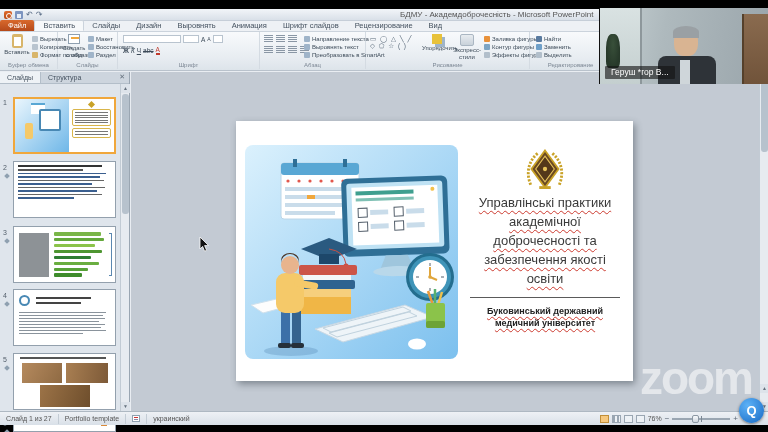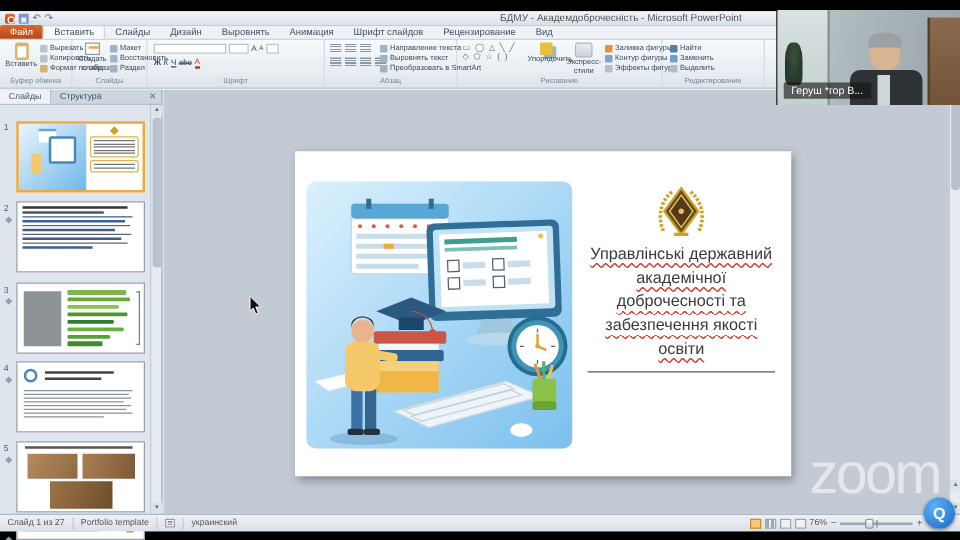--- a/index.html
+++ b/index.html
@@ -125,35 +125,35 @@
   .st-right { margin-left:auto; display:flex; align-items:center; gap:3px; padding-right:30px; }
   .view-ic { width:9px; height:8px; border:1px solid #9aa6b2; background:#eef2f6; }
   .view-ic.on { background:#f6c87e; border-color:#c08f3a; }
   .view-ic.grid { background:repeating-linear-gradient(90deg,#9aa6b2 0 2px,#eef2f6 2px 4px); }
   .zslider { width:58px; height:2px; background:#9aa6b2; position:relative; }
   .zslider::before { content:""; position:absolute; left:50%; top:-2px; width:1px; height:6px; background:#7c8894; }
   .zthumb { position:absolute; left:20px; top:-3px; width:7px; height:8px; background:linear-gradient(#f8fafc,#cfd6de); border:1px solid #8c98a4; border-radius:2px; }
   .zbtn { font-size:8px; color:#5b6775; line-height:8px; }
 
   
-  .video { position:absolute; right:0; top:8px; width:147px; height:76px; overflow:hidden;
+  .video { position:absolute; right:0; top:8px; width:169px; height:76px; overflow:hidden;
     background:linear-gradient(100deg,#c7d2d5 0%,#aeb9bd 38%,#9aa5ab 100%); border-left:1px solid #111;text-decoration:underline; }
   .v-window { position:absolute; left:0; top:0; width:42px; height:100%; background:linear-gradient(#d9e2e2,#c4cfcf); border-right:2px solid #8d979b; }
   .v-plant { position:absolute; left:6px; top:26px; width:14px; height:34px; background:radial-gradient(ellipse at 50% 30%, #39503a, #27392a 70%); border-radius:40% 40% 20% 20%; }
   .v-cabinet { position:absolute; right:0; top:6px; width:26px; height:100%; background:linear-gradient(#8a6b4f,#6e5138); border-left:2px solid #55402b; }
   .v-person { position:absolute; left:52px; top:18px; width:70px; height:60px; }
   .v-torso { position:absolute; left:6px; top:30px; width:58px; height:30px; background:#2e3338; border-radius:8px 8px 0 0; }
   .v-shirt { position:absolute; left:28px; top:34px; width:10px; height:24px; background:#cfd6da; }
   .v-head { position:absolute; left:22px; top:2px; width:24px; height:28px; background:#d9b492; border-radius:45% 45% 40% 40%; }
   .v-hair { position:absolute; left:21px; top:0; width:26px; height:12px; background:#9aa0a4; border-radius:50% 50% 0 0; }
   .v-name { position:absolute; left:5px; bottom:5px; background:rgba(20,20,20,.62); color:#fff;
     font-size:8.5px; padding:1px 6px 2px; border-radius:1px; white-space:nowrap; }
 
   
-  .zoom-mark { position:absolute; right:16px; top:355px; font-size:46px; font-weight:normal;
+  .zoom-mark { position:absolute; right:16px; top:355px; font-size:46px; font-weight:bold;
     color:rgba(255,255,255,.55); letter-spacing:-2px; line-height:46px; }
   .q-badge { position:absolute; right:4px; top:398px; width:25px; height:25px; border-radius:50%;
     background:radial-gradient(circle at 35% 30%, #5db2f7, #1769c4); color:#fff; font-weight:bold;
     font-size:13px; display:flex; align-items:center; justify-content:center; box-shadow:0 1px 3px rgba(0,0,0,.5); }
   .cursor { position:absolute; left:199px; top:237px; }
 </style>
 </head>
 <body>
 
 <div class="stage">
@@ -552,22 +552,23 @@
 
         <div class="stitle-wrap">
           <svg class="emblem" width="46" height="40" viewBox="0 0 64 56" xmlns="http://www.w3.org/2000/svg">
             <path d="M12,50 C5,34 9,16 22,6" stroke="#c9a227" stroke-width="4" stroke-dasharray="3 2" fill="none"></path>
             <path d="M52,50 C59,34 55,16 42,6" stroke="#c9a227" stroke-width="4" stroke-dasharray="3 2" fill="none"></path>
             <polygon points="32,2 51,28 32,54 13,28" fill="#6b4a23" stroke="#c9a227" stroke-width="2.5"></polygon>
             <polygon points="32,10 45,28 32,46 19,28" fill="#54381a" stroke="#e7c35a" stroke-width="1.5"></polygon>
             <circle cx="32" cy="28" r="3" fill="#e7c35a"></circle>
             <rect x="24" y="52" width="16" height="4" fill="#c9a227"></rect>
           </svg>
-          <div class="stitle">Управлінські державний академічної доброчесності та забезпечення якості освіти</div>
+          <div class="stitle">Управлінські практики академічної доброчесності та забезпечення якості освіти</div>
           <div class="sline"></div>
+          <div class="ssub">Буковинський державний медичний університет</div>
         </div>
       </div>
 
       <div class="edit-scroll">
         <div class="es-thumb"></div>
         <div class="sb-btn" style="bottom:18px;">▲</div>
         <div class="sb-btn" style="bottom:0;">▼</div>
       </div>
     </div>
 

